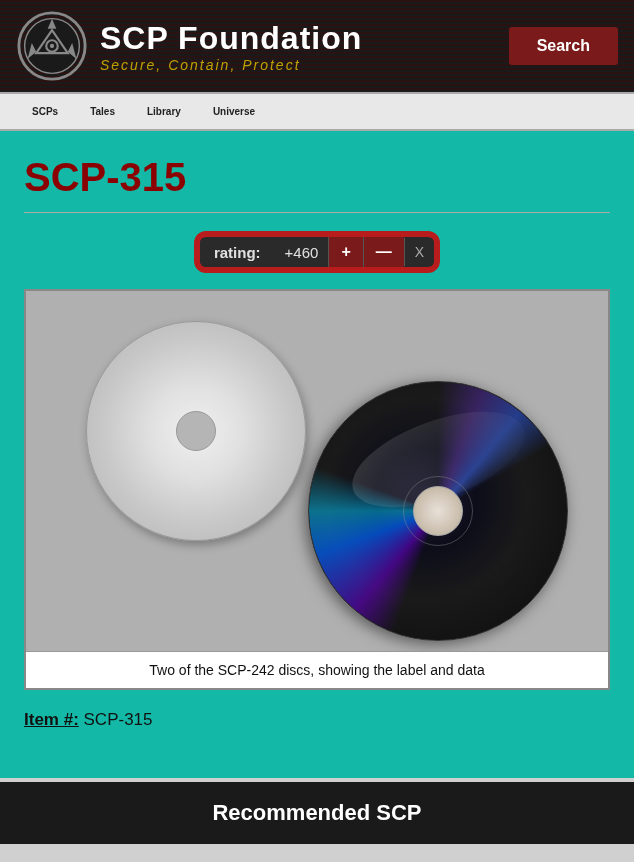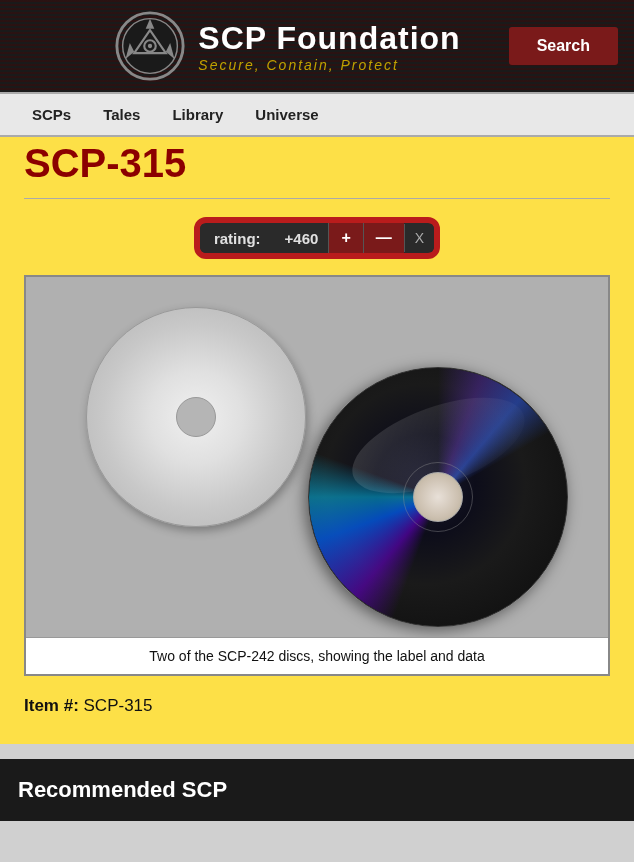--- a/index.html
+++ b/index.html
@@ -18,21 +18,21 @@
       background-image: repeating-linear-gradient(
         0deg,
         transparent,
         transparent 2px,
         rgba(80,0,0,0.3) 2px,
         rgba(80,0,0,0.3) 4px
       );
       padding: 10px 16px;
       display: flex;
       align-items: center;
-      justify-content: flex-end;
+      justify-content: space-between;
       gap: 48px;
     }
 
     .header-left {
       display: flex;
       align-items: center;
       gap: 12px;
     }
 
     .scp-logo {
@@ -76,31 +76,31 @@
       background: #e8e8e8;
       border-bottom: 2px solid #aaa;
       border-top: 2px solid #aaa;
       padding: 0 16px;
       display: flex;
       gap: 0;
     }
 
     .nav-item {
       padding: 12px 16px;
-      font-size: 15px;
+      font-size: 10px;
       font-weight: bold;
       color: #222;
       cursor: pointer;
       text-decoration: none;
     }
 
     
     .main-content {
-      background: #fde047;
-      padding: 4px 24px;
+      background: #14b8a6;
+      padding: 24px 24px;
     }
 
     .page-title {
       font-size: 40px;
       font-weight: bold;
       color: #8b0000;
       margin-bottom: 12px;
     }
 
     .divider {
@@ -131,21 +131,21 @@
       padding: 6px 14px;
       font-size: 15px;
       font-weight: bold;
     }
 
     .rating-value {
       background: #2a2a2a;
       color: #e0e0e0;
       padding: 6px 10px;
       font-size: 15px;
-      font-weight: bold;
+      font-weight: normal;
     }
 
     .rating-btn {
       background: #7a1a1a;
       color: white;
       border: none;
       padding: 6px 12px;
       font-size: 16px;
       font-weight: bold;
       cursor: pointer;
@@ -305,30 +305,32 @@
 
     
     .item-line {
       font-size: 17px;
       color: #111;
       margin-bottom: 24px;
     }
 
     .item-label {
       font-weight: bold;
+      text-decoration: underline;
     }
 
     
     .footer-recommended {
       background: #1a1a1a;
       color: #ffffff;
+      text-align: center;
       padding: 18px;
       font-size: 22px;
       font-weight: bold;
-      margin-top: 15px;
+      margin-top: 4px;
     }
   </style>
 </head>
 <body>
 
 <header class="header">
   <div class="header-left">
 
     <svg class="scp-logo" viewBox="0 0 100 100" xmlns="http://www.w3.org/2000/svg">
       <circle cx="50" cy="50" r="46" fill="none" stroke="#888" stroke-width="4"></circle>

